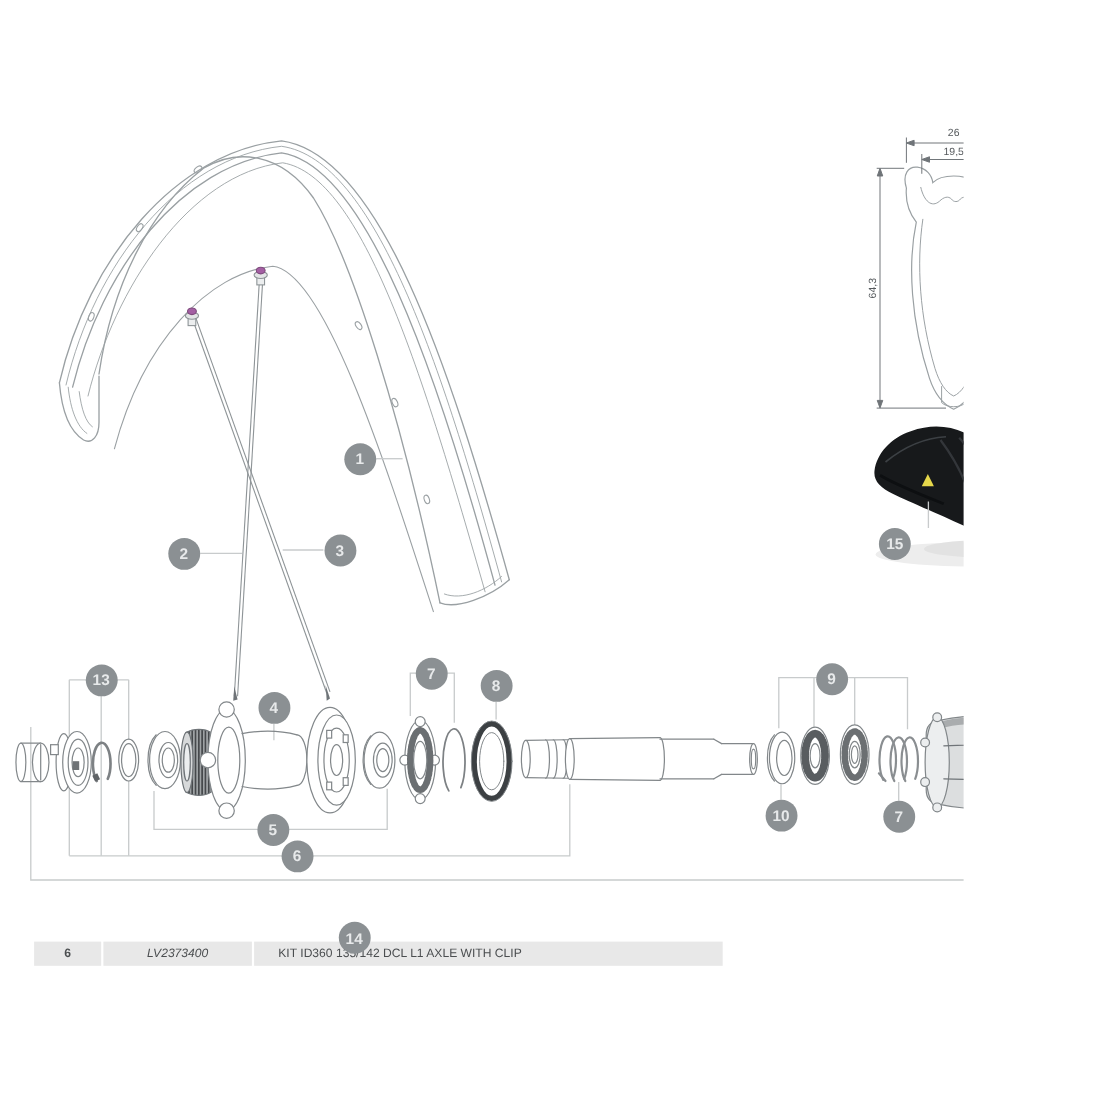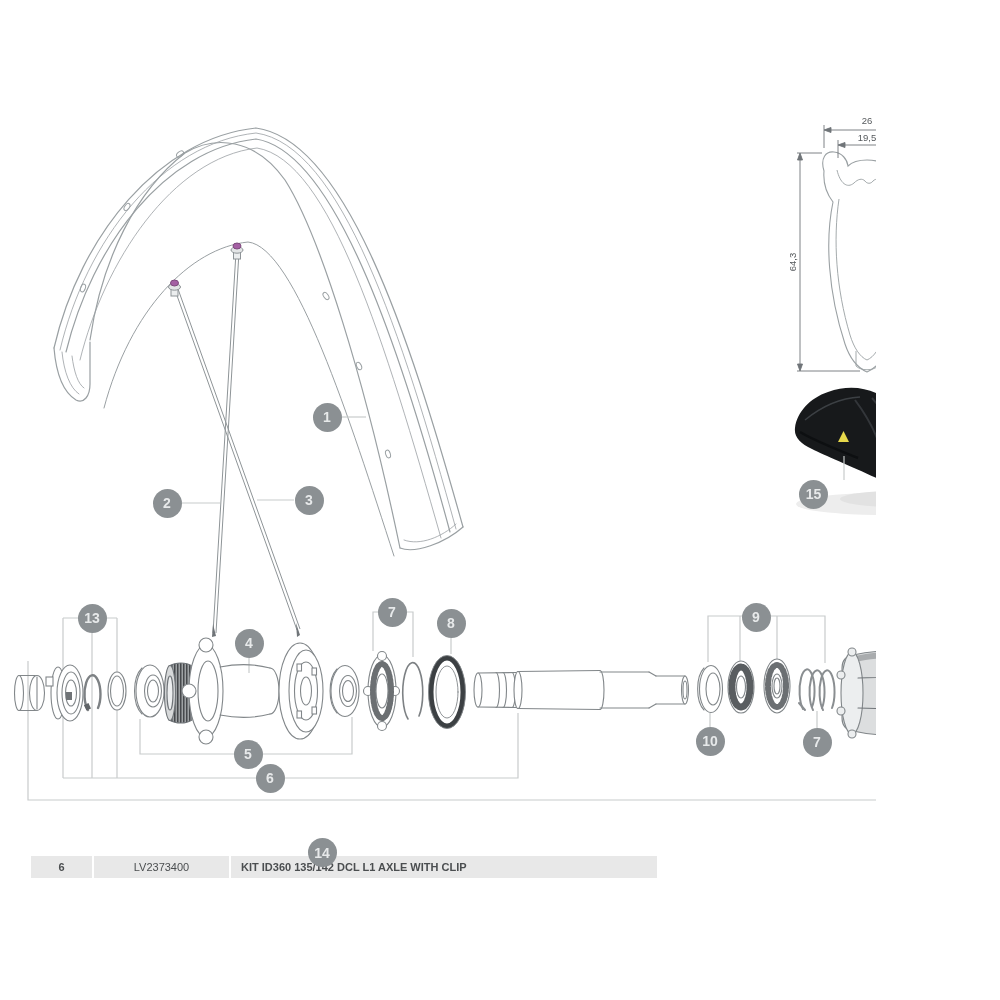--- a/index.html
+++ b/index.html
@@ -9,22 +9,22 @@
   .callout{position:absolute;width:29px;height:29px;border-radius:50%;
            background:#8b9093;color:#e7e9ea;font-size:14px;font-weight:bold;
            display:flex;align-items:center;justify-content:center;user-select:none;}
   .dim-label{fill:#55595c;font-size:9.5px;font-family:"Liberation Sans",sans-serif;}
   
   #parts-table{position:absolute;left:31px;top:856px;width:624px;height:22px;
                display:grid;grid-template-columns:61px 135px 426px;column-gap:2px;
                background:#ffffff;font-size:11px;color:#4b4e50;}
   #parts-table .cell{background:#e8e8e8;display:flex;align-items:center;}
   #parts-table .ref{justify-content:center;font-weight:bold;}
-  #parts-table .sku{justify-content:center;}
-  #parts-table .desc{justify-content:flex-start;padding-left:10px;font-weight:bold;}
+  #parts-table .sku{justify-content:center;font-style:italic;}
+  #parts-table .desc{justify-content:flex-start;padding-left:22px;}
 </style>
 </head>
 <body>
 
 <div id="stage">
 
 <svg id="diagram-svg" width="1000" height="1000" viewBox="0 0 1000 1000">
   <defs>
     <pattern id="teethV" width="3" height="4" patternUnits="userSpaceOnUse">
       <rect width="3" height="4" fill="#9ea2a4"></rect>

